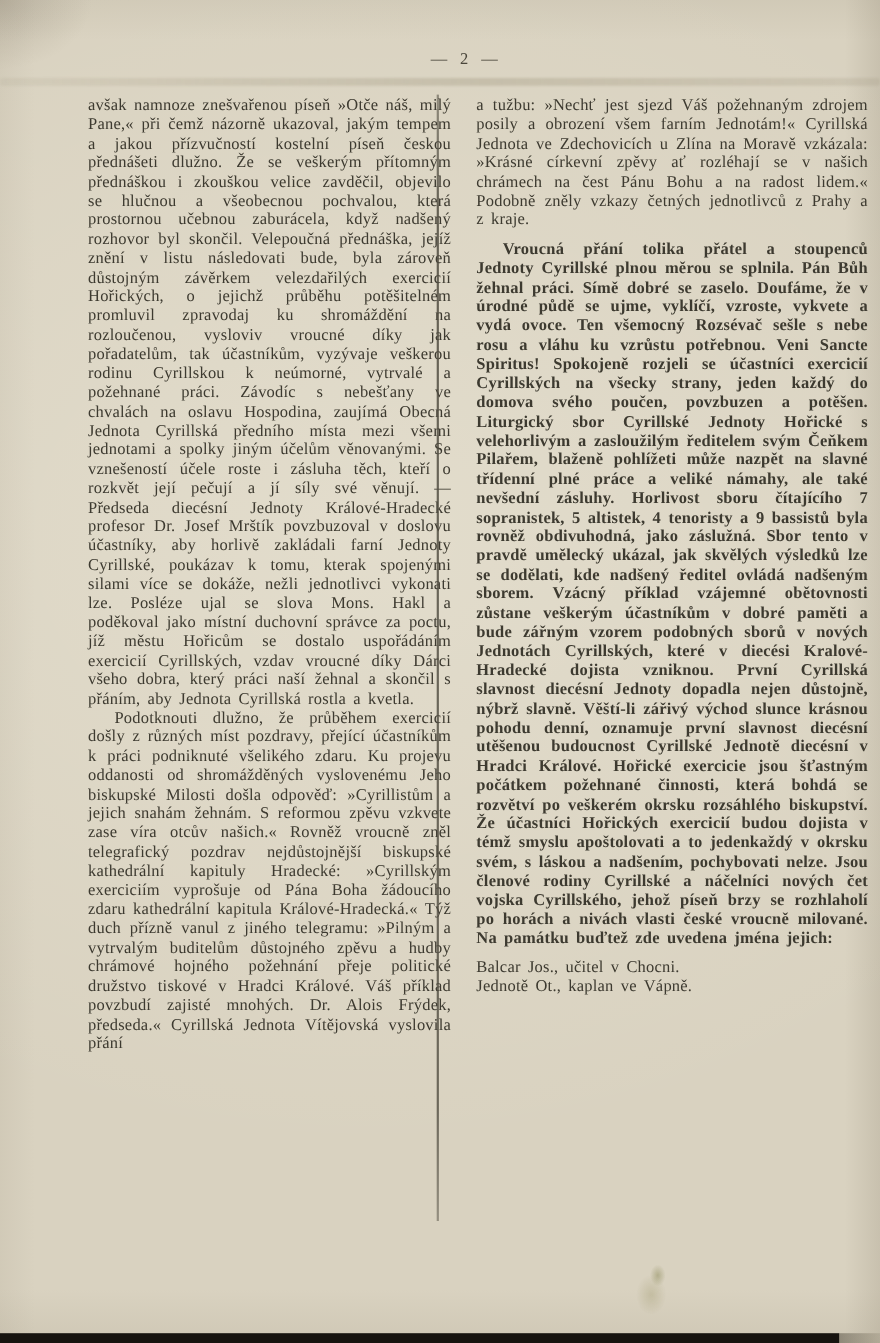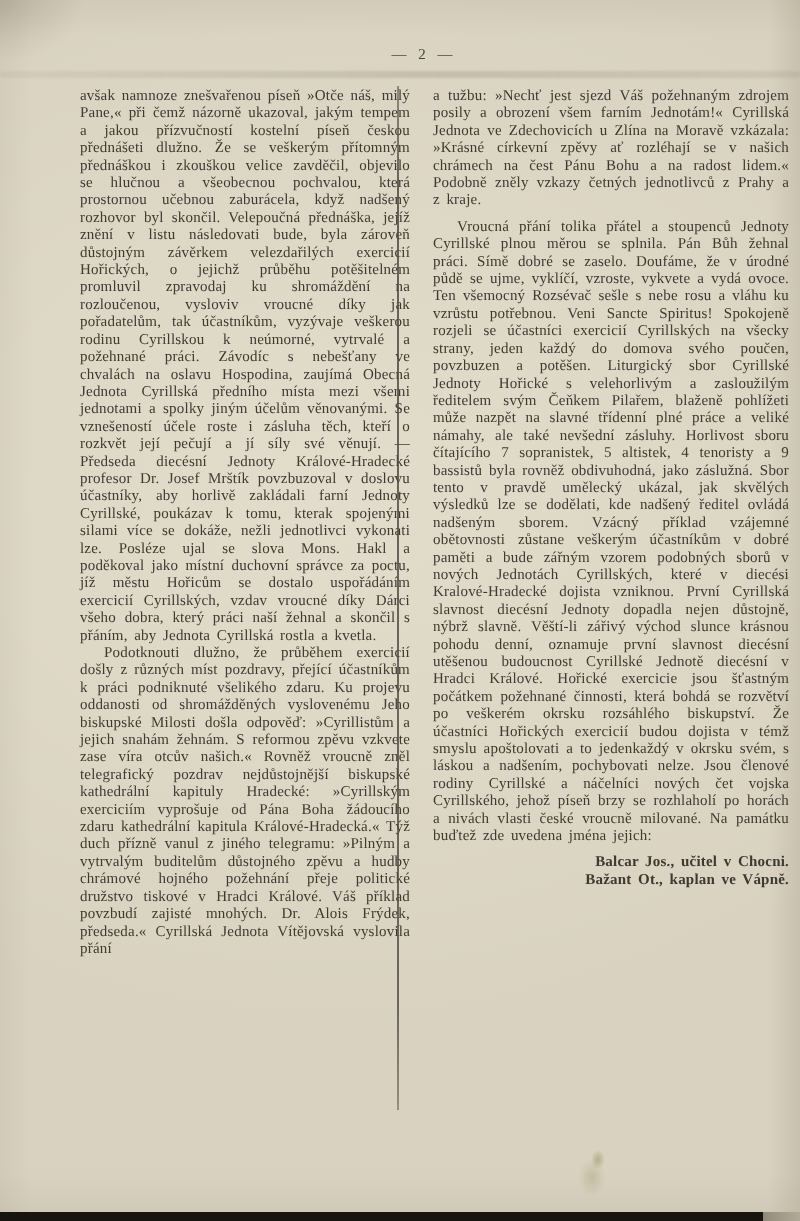--- a/index.html
+++ b/index.html
@@ -49,31 +49,31 @@
     font-size: 15px;
     line-height: 17.4px;
     letter-spacing: 0.2px;
     word-spacing: 2.6px;
     text-rendering: geometricPrecision;
   }
   .col-left  { left: 80px;  width: 330px; }
   .col-right { left: 410px; width: 356px; margin-left: 23px; }
   .para { margin: 0; }
   .para.indent { text-indent: 1.6em; }
-  .para.gap-before { margin-top: 9px; }
+  .para.gap-before { margin-top: 9px; font-weight: bold; }
   .divider {
     position: absolute;
     left: 397px;
     top: 86px;
     width: 2px;
     height: 1024px;
     background: linear-gradient(to bottom, rgba(80,76,64,0.55), rgba(80,76,64,0.85) 10%, rgba(80,76,64,0.8) 90%, rgba(80,76,64,0.5));
   }
   .names { margin-top: 9px; }
-  .name-line { margin: 0; text-align: right; text-indent: 0; font-weight: bold; }
+  .name-line { margin: 0; text-align: left; text-indent: 0; }
   .stain {
     position: absolute;
     left: 565px;
     top: 1135px;
     width: 60px;
     height: 70px;
     background:
       radial-gradient(ellipse 10px 14px at 55% 35%, rgba(115,115,55,0.38), rgba(115,115,55,0) 70%),
       radial-gradient(ellipse 18px 24px at 45% 60%, rgba(125,120,60,0.22), rgba(125,120,60,0) 75%);
     filter: blur(0.5px);
@@ -109,21 +109,21 @@
     <p class="para indent">Podotknouti dlužno, že průběhem exercicií došly z různých míst pozdravy, přející účastníkům k práci podniknuté všelikého zdaru. Ku projevu oddanosti od shromážděných vyslovenému Jeho biskupské Milosti došla odpověď: »Cyrillistům a jejich snahám žehnám. S reformou zpěvu vzkvete zase víra otcův našich.« Rovněž vroucně zněl telegrafický pozdrav nejdůstojnější biskupské kathedrální kapituly Hradecké: »Cyrillským exerciciím vyprošuje od Pána Boha žádoucího zdaru kathedrální kapitula Králové-Hradecká.« Týž duch přízně vanul z jiného telegramu: »Pilným a vytrvalým buditelům důstojného zpěvu a hudby chrámové hojného požehnání přeje politické družstvo tiskové v Hradci Králové. Váš příklad povzbudí zajisté mnohých. Dr. Alois Frýdek, předseda.« Cyrillská Jednota Vítějovská vyslovila přání</p>
   </div>
 
   <div class="divider"></div>
 
   <div class="col col-right">
     <p class="para">a tužbu: »Nechť jest sjezd Váš požehnaným zdrojem posily a obrození všem farním Jednotám!« Cyrillská Jednota ve Zdechovicích u Zlína na Moravě vzkázala: »Krásné církevní zpěvy ať rozléhají se v našich chrámech na čest Pánu Bohu a na radost lidem.« Podobně zněly vzkazy četných jednotlivců z Prahy a z kraje.</p>
     <p class="para indent gap-before">Vroucná přání tolika přátel a stoupenců Jednoty Cyrillské plnou měrou se splnila. Pán Bůh žehnal práci. Símě dobré se zaselo. Doufáme, že v úrodné půdě se ujme, vyklíčí, vzroste, vykvete a vydá ovoce. Ten všemocný Rozsévač sešle s nebe rosu a vláhu ku vzrůstu potřebnou. Veni Sancte Spiritus! Spokojeně rozjeli se účastníci exercicií Cyrillských na všecky strany, jeden každý do domova svého poučen, povzbuzen a potěšen. Liturgický sbor Cyrillské Jednoty Hořické s velehorlivým a zasloužilým ředitelem svým Čeňkem Pilařem, blaženě pohlížeti může nazpět na slavné třídenní plné práce a veliké námahy, ale také nevšední zásluhy. Horlivost sboru čítajícího 7 sopranistek, 5 altistek, 4 tenoristy a 9 bassistů byla rovněž obdivuhodná, jako záslužná. Sbor tento v pravdě umělecký ukázal, jak skvělých výsledků lze se dodělati, kde nadšený ředitel ovládá nadšeným sborem. Vzácný příklad vzájemné obětovnosti zůstane veškerým účastníkům v dobré paměti a bude zářným vzorem podobných sborů v nových Jednotách Cyrillských, které v diecési Kralové-Hradecké dojista vzniknou. První Cyrillská slavnost diecésní Jednoty dopadla nejen důstojně, nýbrž slavně. Věští-li zářivý východ slunce krásnou pohodu denní, oznamuje první slavnost diecésní utěšenou budoucnost Cyrillské Jednotě diecésní v Hradci Králové. Hořické exercicie jsou šťastným počátkem požehnané činnosti, která bohdá se rozvětví po veškerém okrsku rozsáhlého biskupství. Že účastníci Hořických exercicií budou dojista v témž smyslu apoštolovati a to jedenkaždý v okrsku svém, s láskou a nadšením, pochybovati nelze. Jsou členové rodiny Cyrillské a náčelníci nových čet vojska Cyrillského, jehož píseň brzy se rozhlaholí po horách a nivách vlasti české vroucně milované. Na památku buďtež zde uvedena jména jejich:</p>
     <div class="names">
       <p class="name-line">Balcar Jos., učitel v Chocni.</p>
-      <p class="name-line">Bažant Ot., kaplan ve Vápně.</p>
+      <p class="name-line">Jednotě Ot., kaplan ve Vápně.</p>
     </div>
   </div>
 
   <div class="stain"></div>
   <div class="bottom-edge"></div>
   <div class="bottom-edge-right"></div>
 
 </div>
 
 </body></html>

